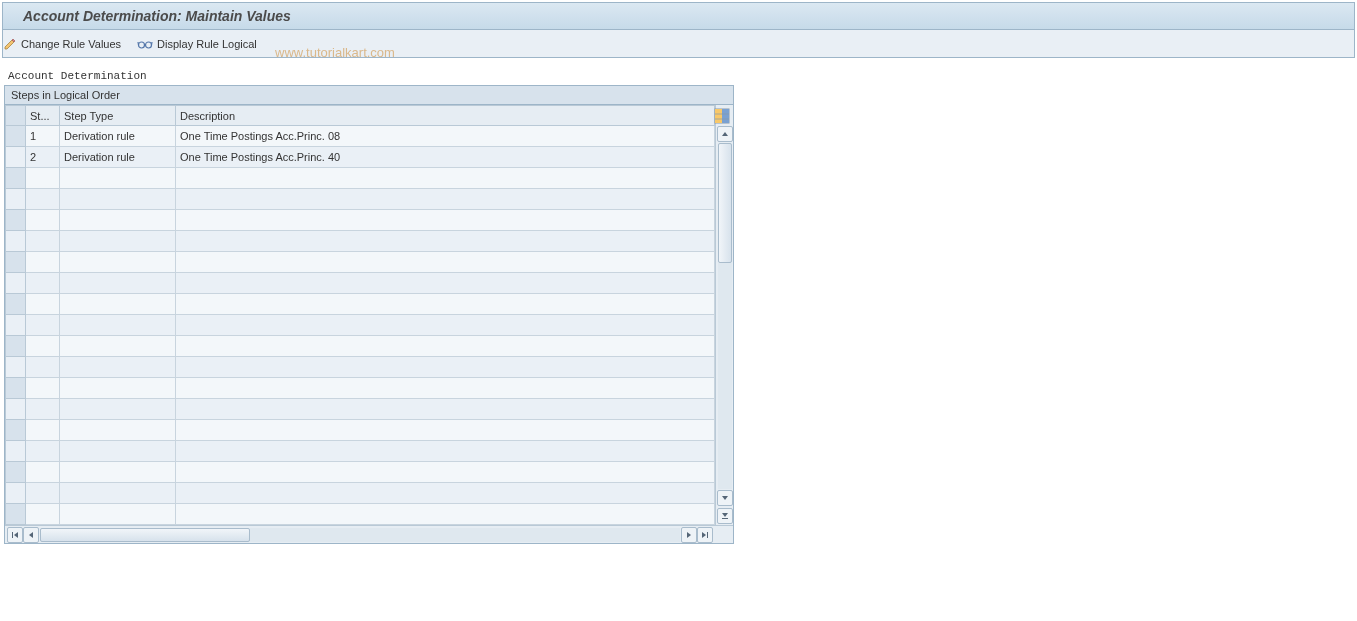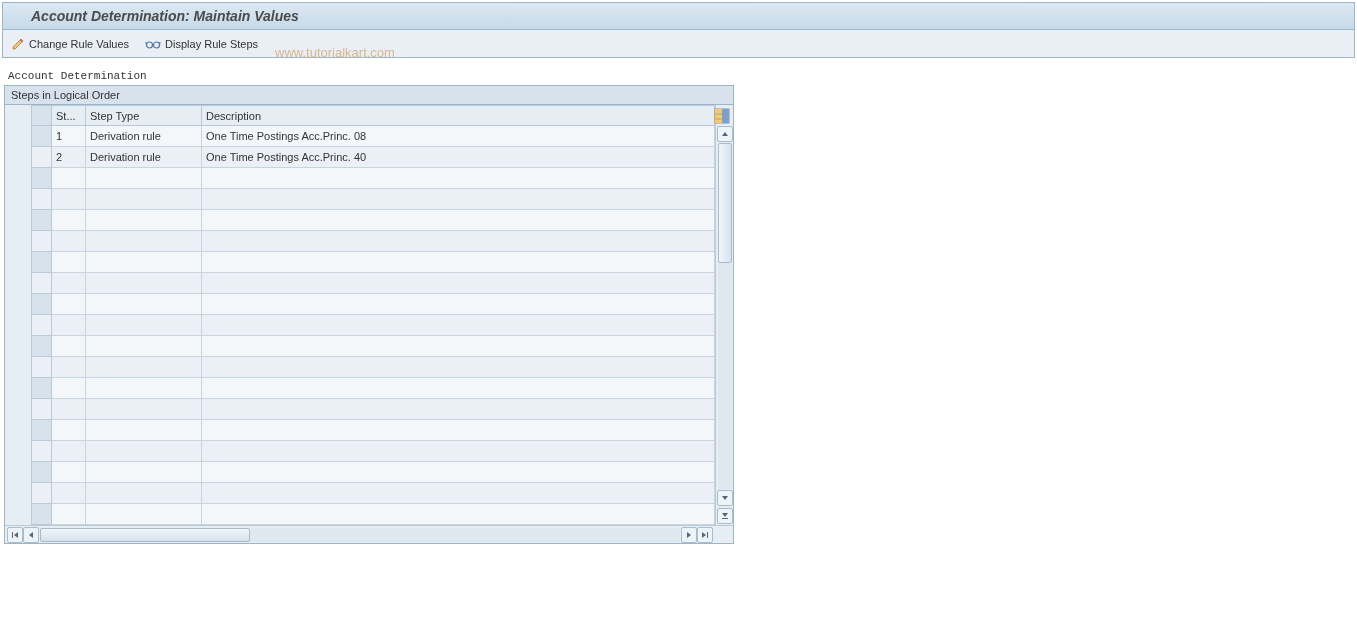--- a/index.html
+++ b/index.html
@@ -12,38 +12,37 @@
       height: 621px;
       overflow: hidden;
       position: relative;
     }
     .title-bar {
       height: 28px;
       background: linear-gradient(to bottom, #dbe8f2 0%, #c6dae9 100%);
       border: 1px solid #9db5c8;
       display: flex;
       align-items: center;
-      padding-left: 28px;
+      padding-left: 20px;
       margin: 2px 2px 0 2px;
     }
     .title-bar h1 {
       font-size: 14px;
       font-style: italic;
       font-weight: bold;
       color: #4b4b4b;
     }
     .toolbar {
       height: 28px;
       background: #e9eff5;
       border-left: 1px solid #9db5c8;
       border-right: 1px solid #9db5c8;
       border-bottom: 1px solid #9db5c8;
       display: flex;
       align-items: center;
-      padding-left: 8px;
       gap: 16px;
       margin: 0 2px;
     }
     .toolbar-button {
       display: flex;
       align-items: center;
       gap: 4px;
       cursor: pointer;
       color: #333;
       font-size: 11px;
@@ -94,21 +93,20 @@
       width: 16px;
       height: 16px;
       cursor: pointer;
     }
     .table-wrapper {
       display: flex;
     }
     .table-main {
       flex: 1;
       overflow: hidden;
-      padding-left: 26px;
     }
     table { border-collapse: collapse; width: 100%; }
     thead th {
       background: #e6edf3;
       border: 1px solid #b9c9d6;
       font-weight: normal;
       text-align: left;
       padding: 3px 4px;
       font-size: 11px;
       color: #333;
@@ -213,21 +211,21 @@
   </button>
   <button class="toolbar-button">
     <span>
       <svg width="16" height="12" viewBox="0 0 16 12">
         <circle cx="4.5" cy="7" r="3" fill="none" stroke="#5577aa" stroke-width="1.2"></circle>
         <circle cx="11.5" cy="7" r="3" fill="none" stroke="#5577aa" stroke-width="1.2"></circle>
         <path d="M7.5 7 Q8 6 8.5 7" fill="none" stroke="#5577aa" stroke-width="1.2"></path>
         <path d="M1.5 7 L1 4 M14.5 7 L15 4" fill="none" stroke="#5577aa" stroke-width="1.2"></path>
       </svg>
     </span>
-    <span>Display Rule Steps</span>
+    <span>Display Rule Logical</span>
   </button>
 </div>
 
 <div class="watermark">www.tutorialkart.com</div>
 
 <div class="content-area">
   <div class="section-label">Account Determination</div>
   <div class="table-panel">
     <div class="panel-header">
       <span>Steps in Logical Order</span>

